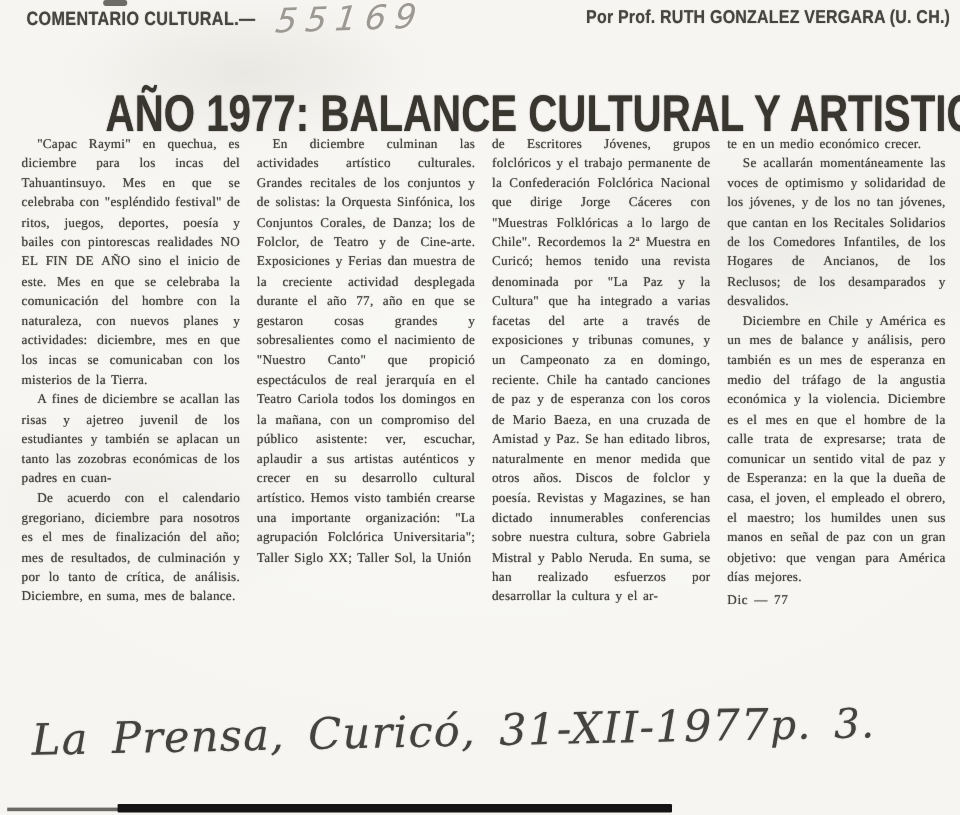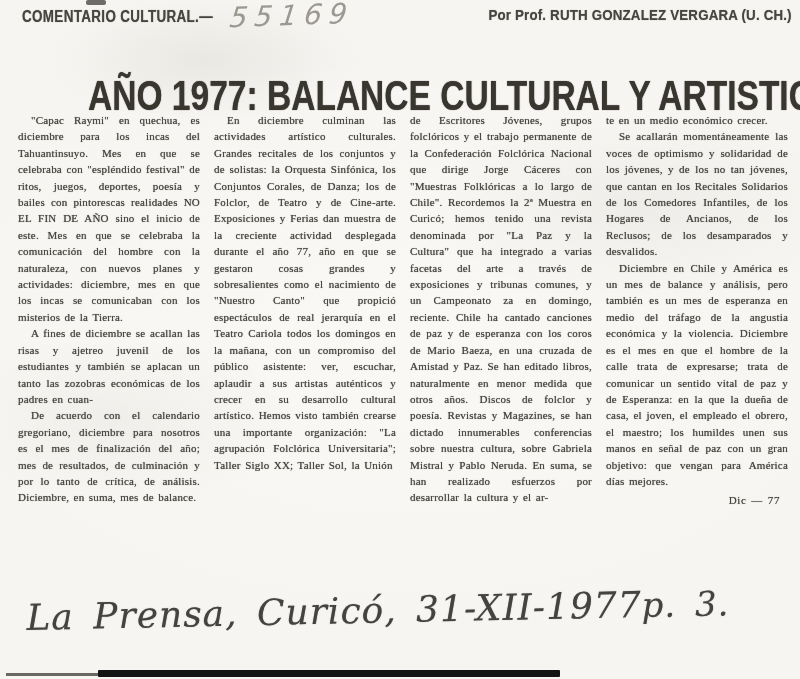--- a/index.html
+++ b/index.html
@@ -61,21 +61,21 @@
   }
   .col{
     flex:1 1 0;min-width:0;
     text-align:justify;
     font-size:11px;line-height:16.4px;
     color:var(--ink);letter-spacing:.2px;word-spacing:1.5px;
     text-shadow:0 0 .8px rgba(74,72,66,.85);
   }
   .col p{margin:0;}
   .col p.indent{text-indent:13px;}
-  .col p.right{text-align:right;padding-right:8px;margin-top:3px;letter-spacing:.6px;}
+  .col p.right{padding-right:8px;margin-top:3px;letter-spacing:.6px;}
   .citation{
     position:absolute;left:26px;top:597px;width:562px;z-index:3;
     display:flex;justify-content:space-between;align-items:baseline;
     font-family:"DejaVu Serif", serif;font-style:italic;font-size:36px;
     color:#45433f;letter-spacing:1px;word-spacing:7px;white-space:nowrap;
     transform:rotate(-1.2deg);transform-origin:left top;
     text-shadow:0 0 1px rgba(70,68,62,.5);
   }
   .citation .page{font-size:34px;}
   .rule-thin{

